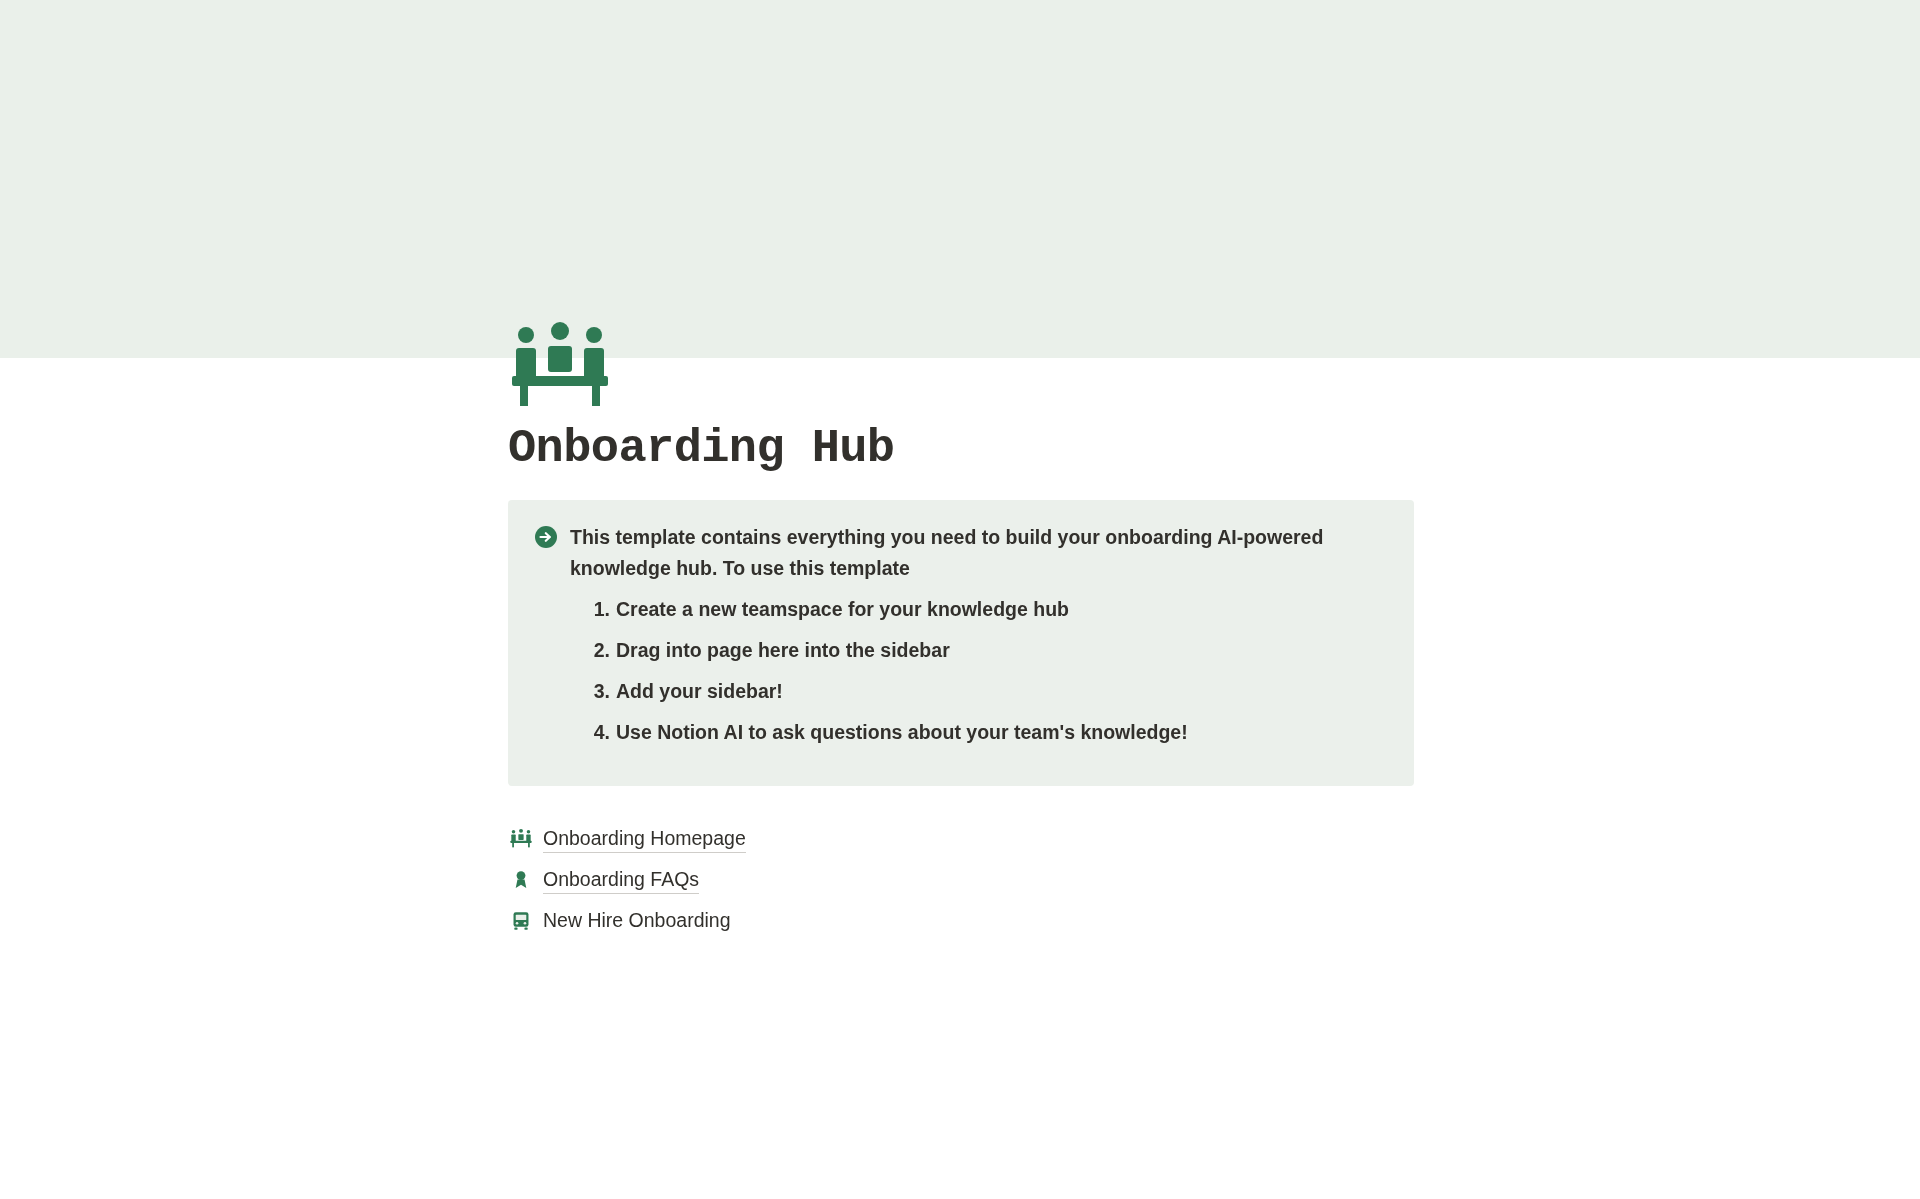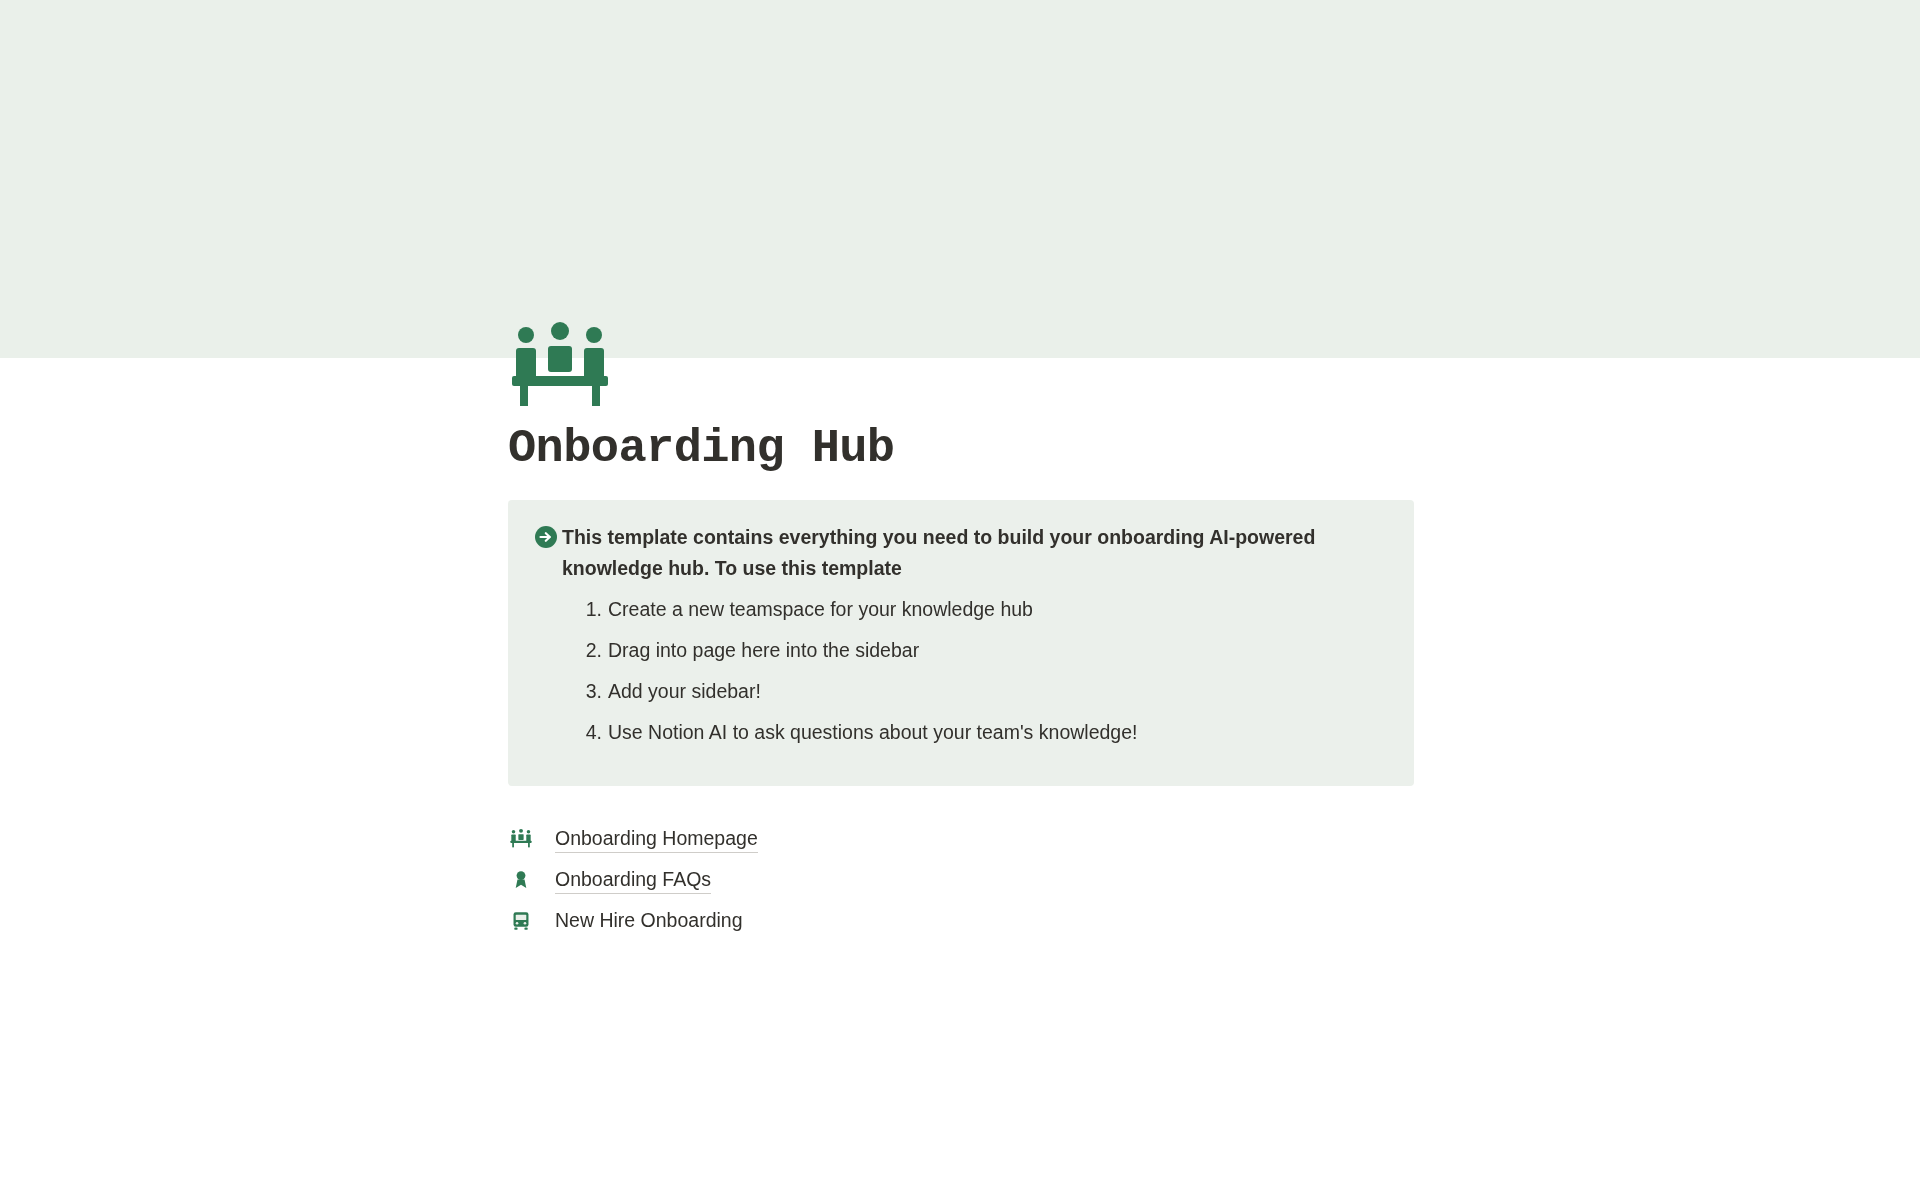--- a/index.html
+++ b/index.html
@@ -60,21 +60,21 @@
     position: absolute;
     left: 508px;
     top: 500px;
     width: 906px;
     background: #ebf0eb;
     border-radius: 4px;
     padding: 22px 26px 26px 26px;
     box-sizing: border-box;
     display: flex;
     align-items: flex-start;
-    gap: 4px;
+    gap: 12px;
   }
 
   .callout-icon {
     flex: 0 0 auto;
     margin-top: 3px;
     width: 24px;
     height: 24px;
     display: flex;
     align-items: center;
     justify-content: center;
@@ -91,20 +91,21 @@
     font-weight: bold;
     color: #32302c;
     margin: 0;
   }
 
   ol.callout-list {
     margin: 12px 0 0 0;
     padding-left: 46px;
     list-style: none;
     counter-reset: cl;
+    font-weight: bold;
   }
 
   ol.callout-list li {
     counter-increment: cl;
     position: relative;
     font-size: 19.5px;
     line-height: 26px;
     color: #32302c;
     margin-bottom: 15px;
   }
@@ -126,21 +127,21 @@
   .links {
     position: absolute;
     left: 508px;
     top: 818px;
     width: 906px;
   }
 
   .link-row {
     display: flex;
     align-items: center;
-    gap: 21px;
+    gap: 9px;
     height: 41px;
     cursor: pointer;
   }
 
   .link-emoji {
     width: 26px;
     height: 26px;
     display: flex;
     align-items: center;
     justify-content: center;

